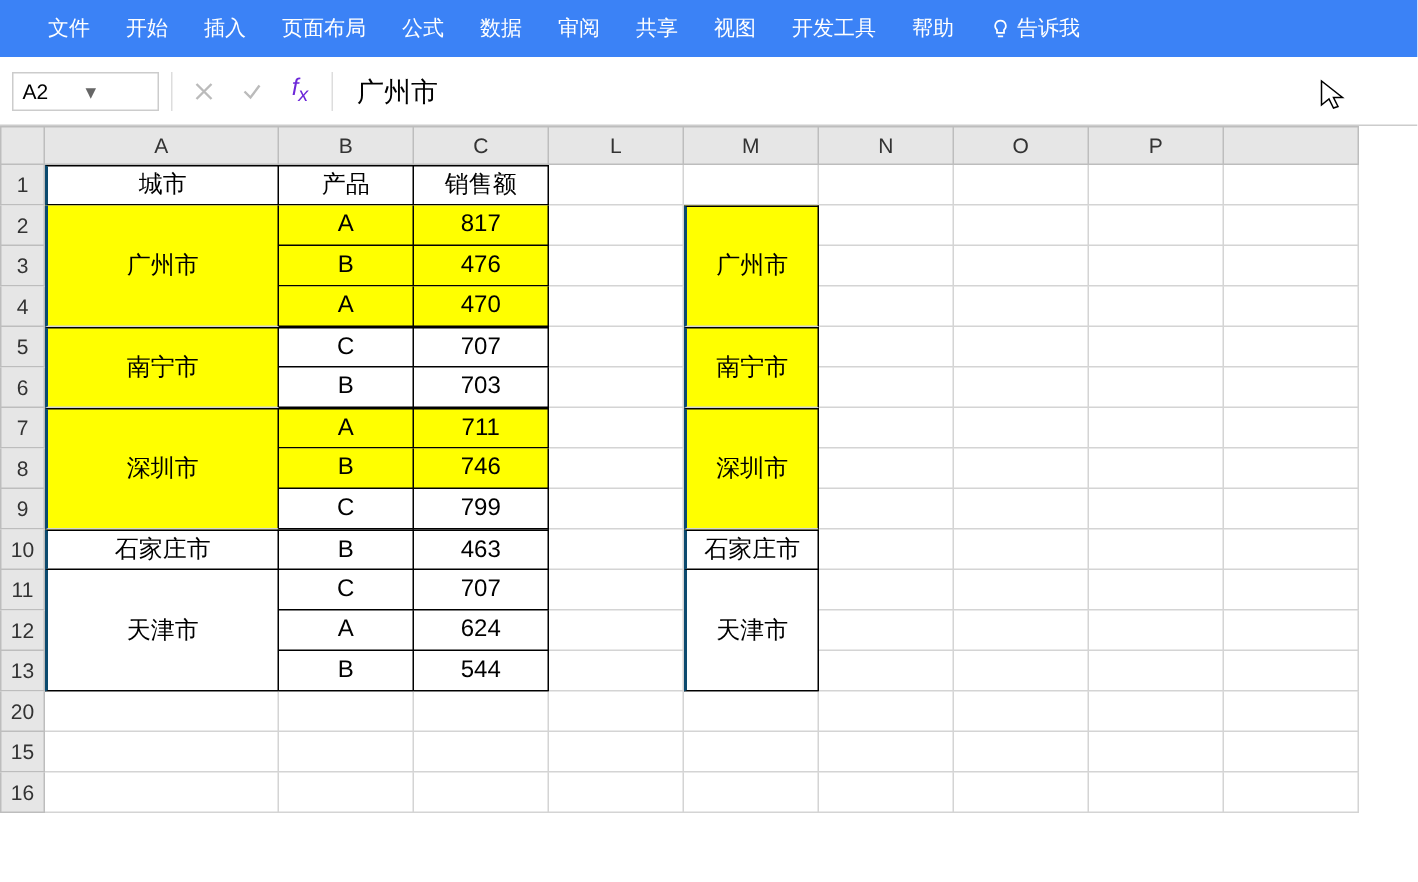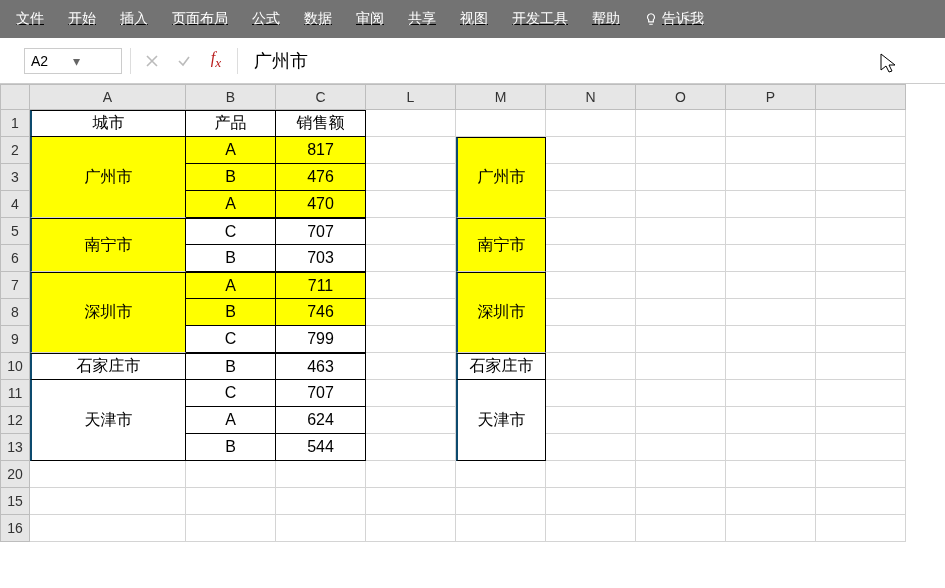--- a/index.html
+++ b/index.html
@@ -1,29 +1,29 @@
 <!DOCTYPE html>
 <html><head>
 <meta charset="utf-8">
 <style>
   * { box-sizing: border-box; margin: 0; padding: 0; }
   body { font-family: "Microsoft YaHei", Arial, sans-serif; background: #fff; width: 945px; height: 588px; overflow: hidden; }
   
-  .ribbon { background: #737373; height: 38px; display: flex; align-items: center; padding: 0 4px; text-decoration: underline; }
+  .ribbon { background: #3b82f6; height: 38px; display: flex; align-items: center; padding: 0 20px; }
   .ribbon-tab { color: #fff; font-size: 14px; padding: 0 12px; height: 38px; display: flex; align-items: center; cursor: pointer; }
   .ribbon-tell { display: flex; align-items: center; color: #fff; font-size: 14px; padding: 0 8px; margin-left: 4px; }
   .ribbon-tell svg { margin-right: 4px; }
   
   .formula-bar { height: 46px; display: flex; align-items: center; border-bottom: 1px solid #ccc; padding: 6px 8px; gap: 6px; }
-  .name-box { width: 98px; height: 26px; border: 1px solid #ccc; display: flex; align-items: center; padding: 0 6px; font-size: 14px; justify-content: space-between; margin-left: 16px; }
+  .name-box { width: 98px; height: 26px; border: 1px solid #ccc; display: flex; align-items: center; padding: 0 6px; font-size: 14px; justify-content: space-between; }
   .name-box span { flex: 1; }
   .name-box-arrow { color: #666; }
   .fb-sep { width: 1px; height: 26px; background: #ddd; margin: 0 2px; }
   .fb-btn { width: 26px; height: 26px; display: flex; align-items: center; justify-content: center; color: #999; }
-  .fx-btn { font-style: italic; font-family: Liberation Serif, serif; font-size: 16px; color: #b91c1c; }
+  .fx-btn { font-style: italic; font-family: Liberation Sans, sans-serif; font-size: 16px; color: #6d28d9; }
   .formula-input { flex: 1; height: 26px; padding: 0 8px; font-size: 18px; display: flex; align-items: center; }
   .cursor-ico { position: absolute; right: 46px; top: 52px; color: #000; pointer-events: none; }
   
   .sheet { display: grid; grid-template-columns: 30px 156px 90px 90px 90px 90px 90px 90px 90px 90px; }
   .corner { background: #e6e6e6; border: 1px solid #bdbdbd; height: 26px; }
   .col-h { background: #e6e6e6; border: 1px solid #bdbdbd; border-left: none; height: 26px; display: flex; align-items: center; justify-content: center; font-size: 14px; color: #333; }
   .row-h { background: #e6e6e6; border: 1px solid #bdbdbd; border-top: none; height: 27px; display: flex; align-items: center; justify-content: center; font-size: 14px; color: #333; }
   .cell { border-right: 1px solid #d4d4d4; border-bottom: 1px solid #d4d4d4; height: 27px; display: flex; align-items: center; justify-content: center; font-size: 16px; color: #000; position: relative; }
   .bt { border-top: 1px solid #000; }
   .bb { border-bottom: 1px solid #000; }

